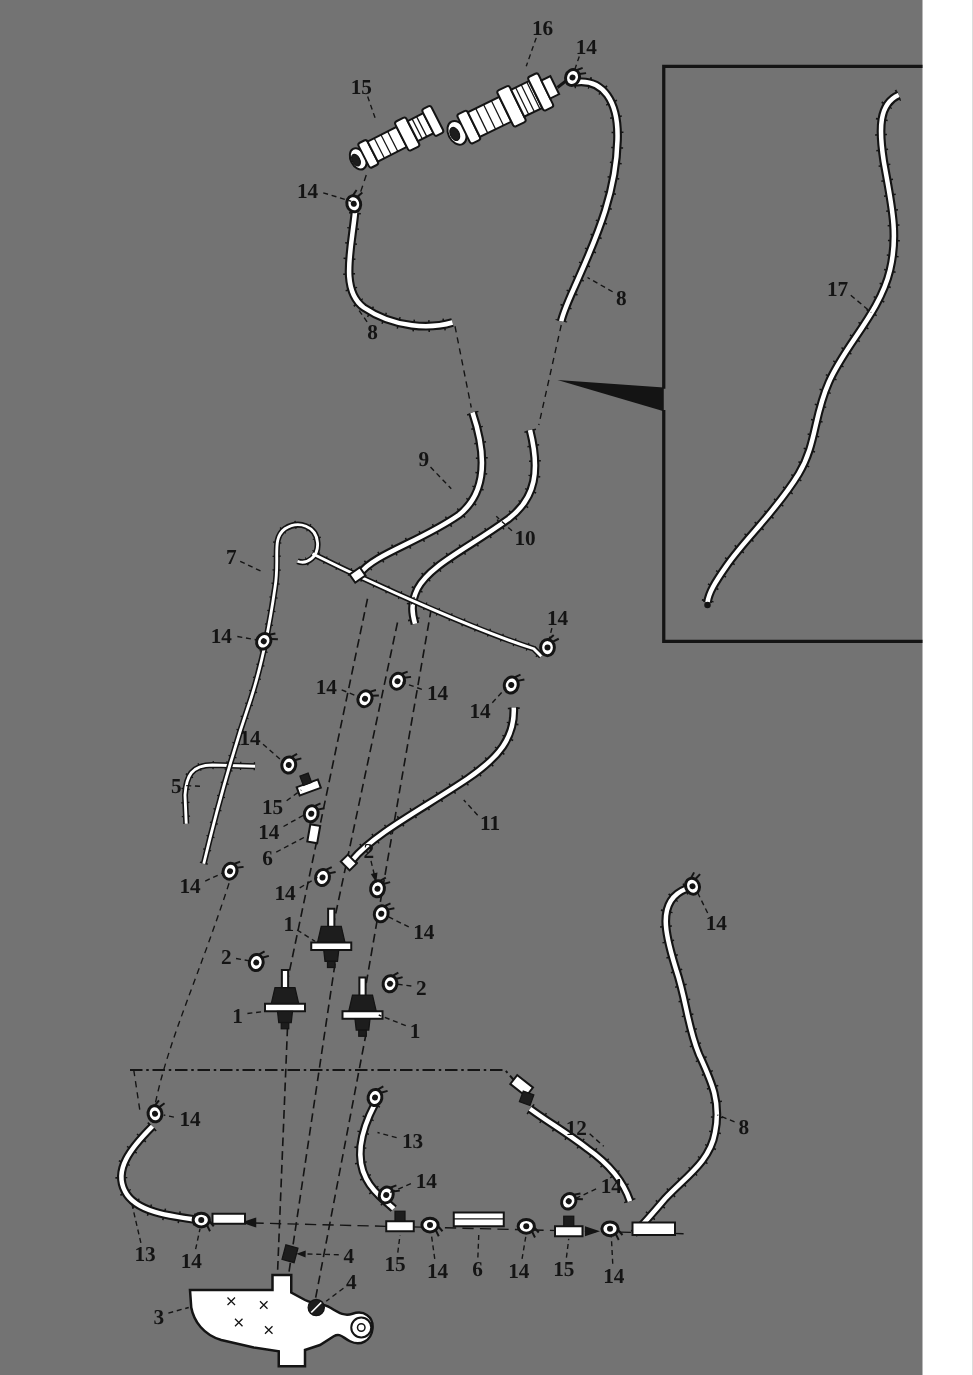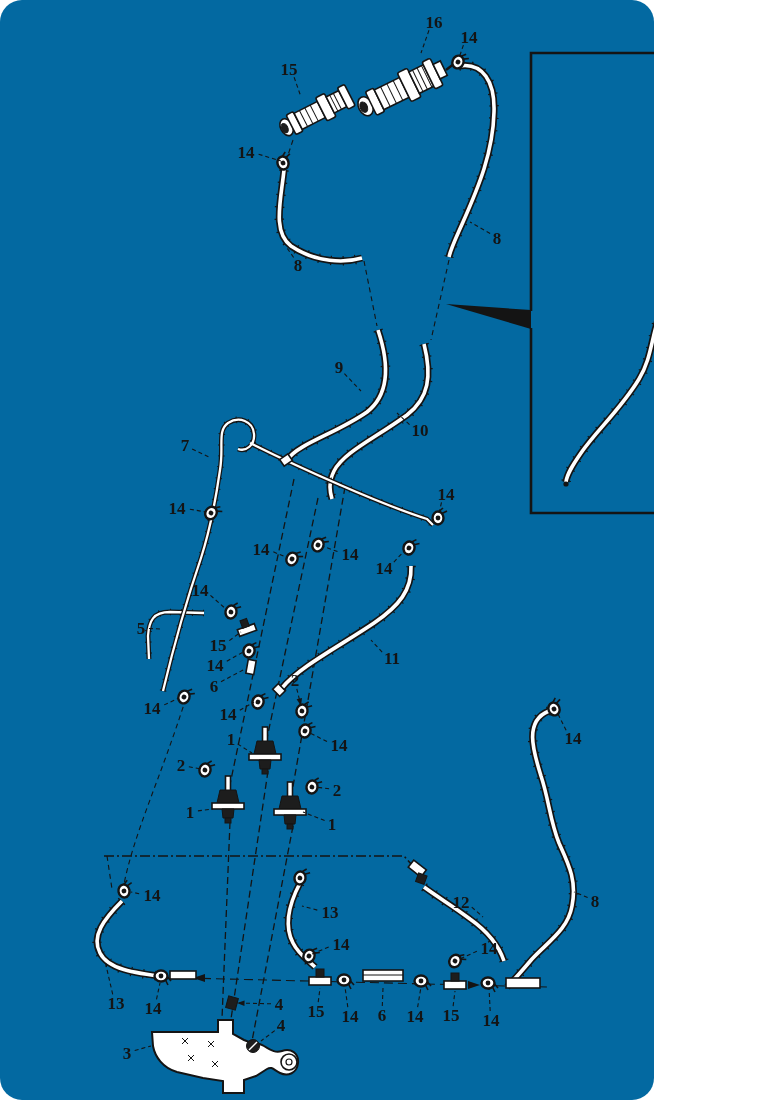--- a/index.html
+++ b/index.html
@@ -1,16 +1,16 @@
 <!DOCTYPE html>
 <html><head>
 <meta charset="utf-8">
 <style>
   html,body{margin:0;padding:0;background:#ffffff;}
-  .page{width:654px;height:1100px;position:relative;background:#0369a1;overflow:hidden;border-radius:22px;}
+  .page{width:738px;height:1100px;position:relative;background:#737373;overflow:hidden;}
   svg{display:block;}
   .callout{font:bold 17px "Liberation Serif", serif;fill:#141414;text-anchor:middle;}
   .leader{stroke:#141414;stroke-width:1.1;stroke-dasharray:4 3;fill:none;}
   .rod{stroke:#141414;stroke-width:1.3;stroke-dasharray:7 4;fill:none;}
   .dash{stroke:#141414;stroke-width:1.1;stroke-dasharray:5 4;fill:none;}
   .chain{stroke:#141414;stroke-width:1.6;stroke-dasharray:10 3 2 3;fill:none;}
   .center{stroke:#141414;stroke-width:1.1;stroke-dasharray:9 5;fill:none;}
   .hose-outline{fill:none;stroke:#141414;stroke-width:7;stroke-linecap:butt;}
   .hose-ticks{fill:none;stroke:#141414;stroke-width:9.5;stroke-dasharray:1.2 11;stroke-linecap:butt;}
   .hose-core{fill:none;stroke:#ffffff;stroke-width:3.6;stroke-linecap:butt;}

